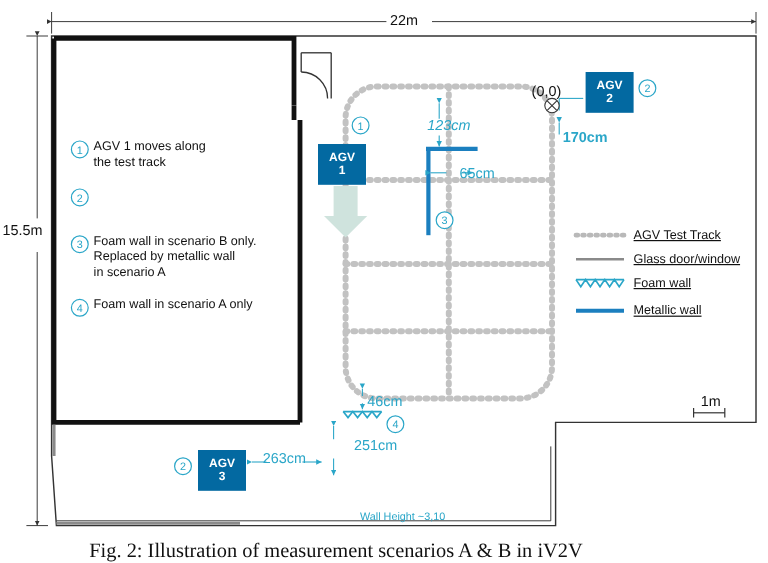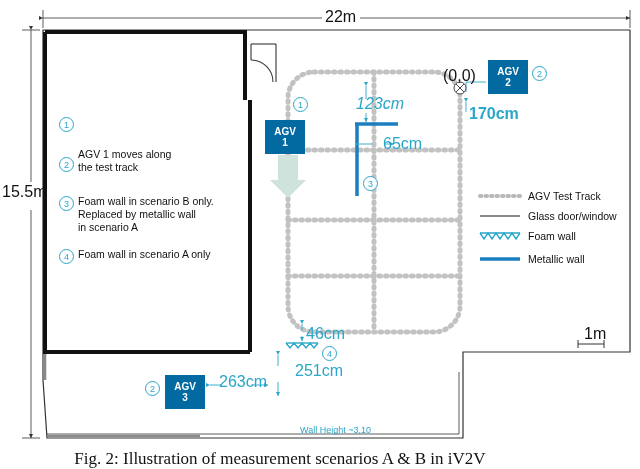--- a/index.html
+++ b/index.html
@@ -6,29 +6,29 @@
   body{
     width:640px;height:469px;
     background:#ffffff;
     font-family:"Liberation Sans", sans-serif;
     color:#111;
     position:relative;
     overflow:hidden;
   }
   .fig{position:absolute;left:0;top:0;width:640px;height:469px;}
   svg{position:absolute;left:0;top:0;}
-  .txt{position:absolute;font-size:16px;line-height:12px;color:#111;white-space:nowrap;}
+  .txt{position:absolute;font-size:12px;line-height:12px;color:#111;white-space:nowrap;}
   .txt.blue{color:#2aa6c8;}
   .txt.small{font-size:9px;}
   .caption{
     position:absolute;left:0;bottom:0;width:560px;
     text-align:center;font-family:"Liberation Serif", serif;
     font-size:17px;color:#111;
   }
-  .legend-label{position:absolute;font-size:10.5px;color:#111;white-space:nowrap;}
+  .legend-label{position:absolute;font-size:10.5px;color:#111;white-space:nowrap;text-decoration:underline;}
   .note{position:absolute;font-size:10.5px;line-height:13px;color:#111;white-space:pre;}
   .agvbox{
     position:absolute;background:#0369a1;color:#ffffff;
     font-size:10px;font-weight:bold;text-align:center;
     display:flex;flex-direction:column;align-items:center;justify-content:center;
     line-height:11px;
   }
   .circnum{
     position:absolute;width:13px;height:13px;border-radius:50%;
     border:1px solid #2aa6c8;color:#2aa6c8;font-size:9px;
@@ -156,21 +156,21 @@
       <line x1="578" y1="340" x2="578" y2="348"></line>
       <line x1="604" y1="340" x2="604" y2="348"></line>
     </g>
 
   </svg>
 
   <div class="txt" style="left:325px;top:11px;">22m</div>
   <div class="txt" style="left:2px;top:186px;">15.5m</div>
 
   <div class="circnum" style="left:59px;top:117px;">1</div>
-  <div class="note" style="left:78px;top:116px;margin-top:32px;">AGV 1 moves along
+  <div class="note" style="left:78px;top:116px;">AGV 1 moves along
 the test track</div>
 
   <div class="circnum" style="left:59px;top:157px;">2</div>
 
   <div class="circnum" style="left:59px;top:196px;">3</div>
   <div class="note" style="left:78px;top:195px;">Foam wall in scenario B only.
 Replaced by metallic wall
 in scenario A</div>
 
   <div class="circnum" style="left:59px;top:249px;">4</div>

